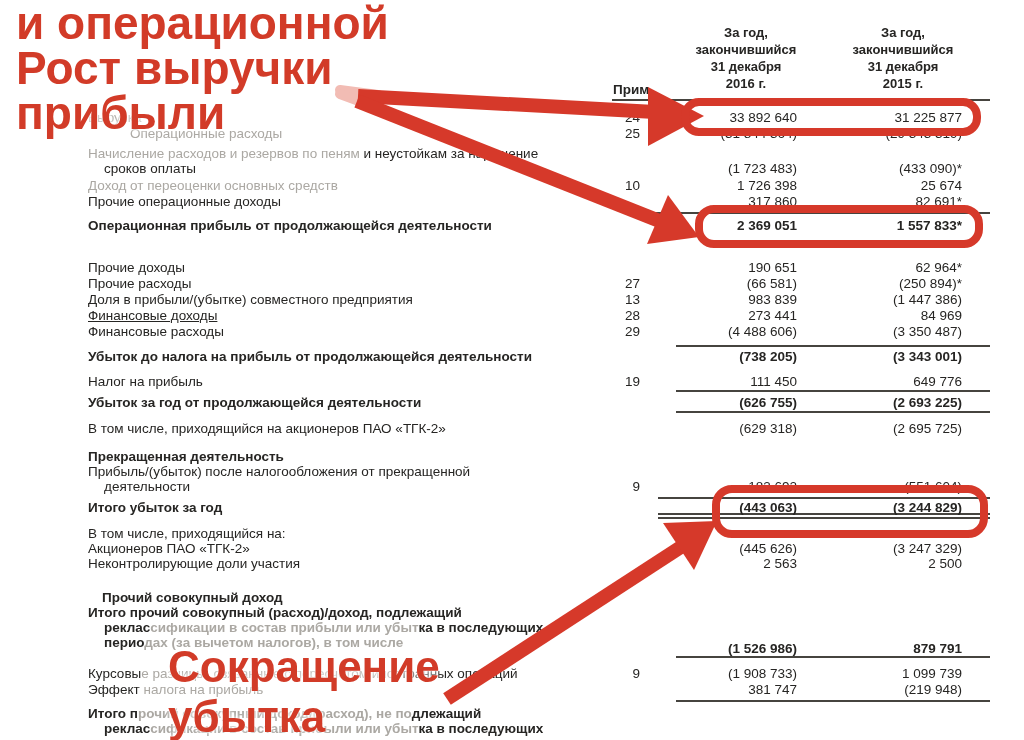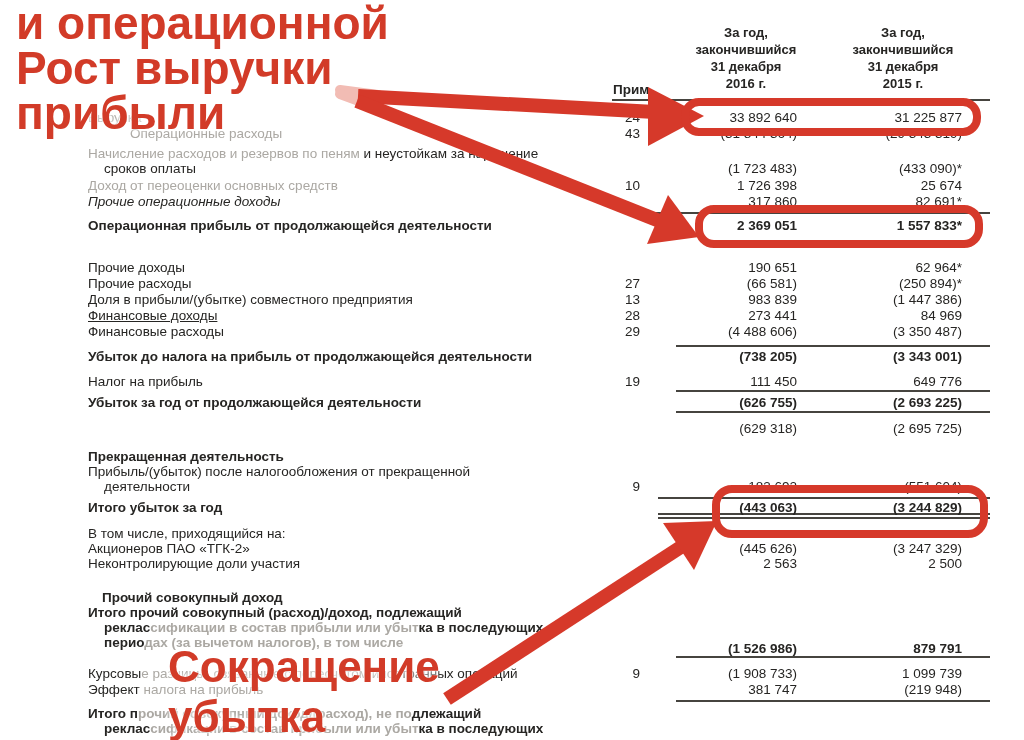--- a/index.html
+++ b/index.html
@@ -60,40 +60,40 @@
     </div>
   <div id="rows">
       <div class="row" style="top: 110px;">
         <span class="lbl" style="left: 88px;"><span class="grey">Выручка</span></span>
         <span class="note">24</span>
         <span class="v16">33 892 640</span>
         <span class="v15">31 225 877</span>
       </div>
       <div class="row" style="top: 126px;">
         <span class="lbl" style="left: 88px; margin-left: 42px;"><span class="grey">Операционные расходы</span></span>
-        <span class="note">43</span>
+        <span class="note">25</span>
         <span class="v16">(31 844 364)</span>
         <span class="v15">(29 343 319)</span>
       </div>
       <div class="row" style="top: 146px;">
         <span class="lbl" style="left: 88px;"><span class="grey">Начисление расходов и резервов по пеням</span><span> и неустойкам за нарушение</span></span>
       </div>
       <div class="row" style="top: 161px; padding-left: 32px;">
         <span class="lbl" style="left: 104px;"><span>сроков оплаты</span></span>
         <span class="v16">(1 723 483)</span>
         <span class="v15">(433 090)*</span>
       </div>
       <div class="row" style="top: 178px;">
         <span class="lbl" style="left: 88px;"><span class="grey">Доход от переоценки основных средств</span></span>
         <span class="note">10</span>
         <span class="v16">1 726 398</span>
         <span class="v15">25 674</span>
       </div>
       <div class="row" style="top: 194px;">
-        <span class="lbl" style="left: 88px; font-style: italic;"><span>Прочие операционные доходы</span></span>
+        <span class="lbl" style="left: 88px;"><span>Прочие операционные доходы</span></span>
         <span class="v16">317 860</span>
         <span class="v15">82 691*</span>
       </div>
       <div class="row bold" style="top: 218px;">
         <span class="lbl" style="left: 88px;"><span>Операционная прибыль от продолжающейся деятельности</span></span>
         <span class="v16">2 369 051</span>
         <span class="v15">1 557 833*</span>
       </div>
       <div class="row" style="top: 260px;">
         <span class="lbl" style="left: 88px;"><span>Прочие доходы</span></span>
@@ -134,20 +134,21 @@
         <span class="note">19</span>
         <span class="v16">111 450</span>
         <span class="v15">649 776</span>
       </div>
       <div class="row bold" style="top: 395px;">
         <span class="lbl" style="left: 88px;"><span>Убыток за год от продолжающейся деятельности</span></span>
         <span class="v16">(626 755)</span>
         <span class="v15">(2 693 225)</span>
       </div>
       <div class="row" style="top: 421px;">
+        <span class="lbl" style="left: 88px;"><span>В том числе, приходящийся на акционеров ПАО «ТГК-2»</span></span>
         <span class="v16">(629 318)</span>
         <span class="v15">(2 695 725)</span>
       </div>
       <div class="row bold" style="top: 449px;">
         <span class="lbl" style="left: 88px;"><span>Прекращенная деятельность</span></span>
       </div>
       <div class="row" style="top: 464px;">
         <span class="lbl" style="left: 88px;"><span>Прибыль/(убыток) после налогообложения от прекращенной</span></span>
       </div>
       <div class="row" style="top: 479px;">

